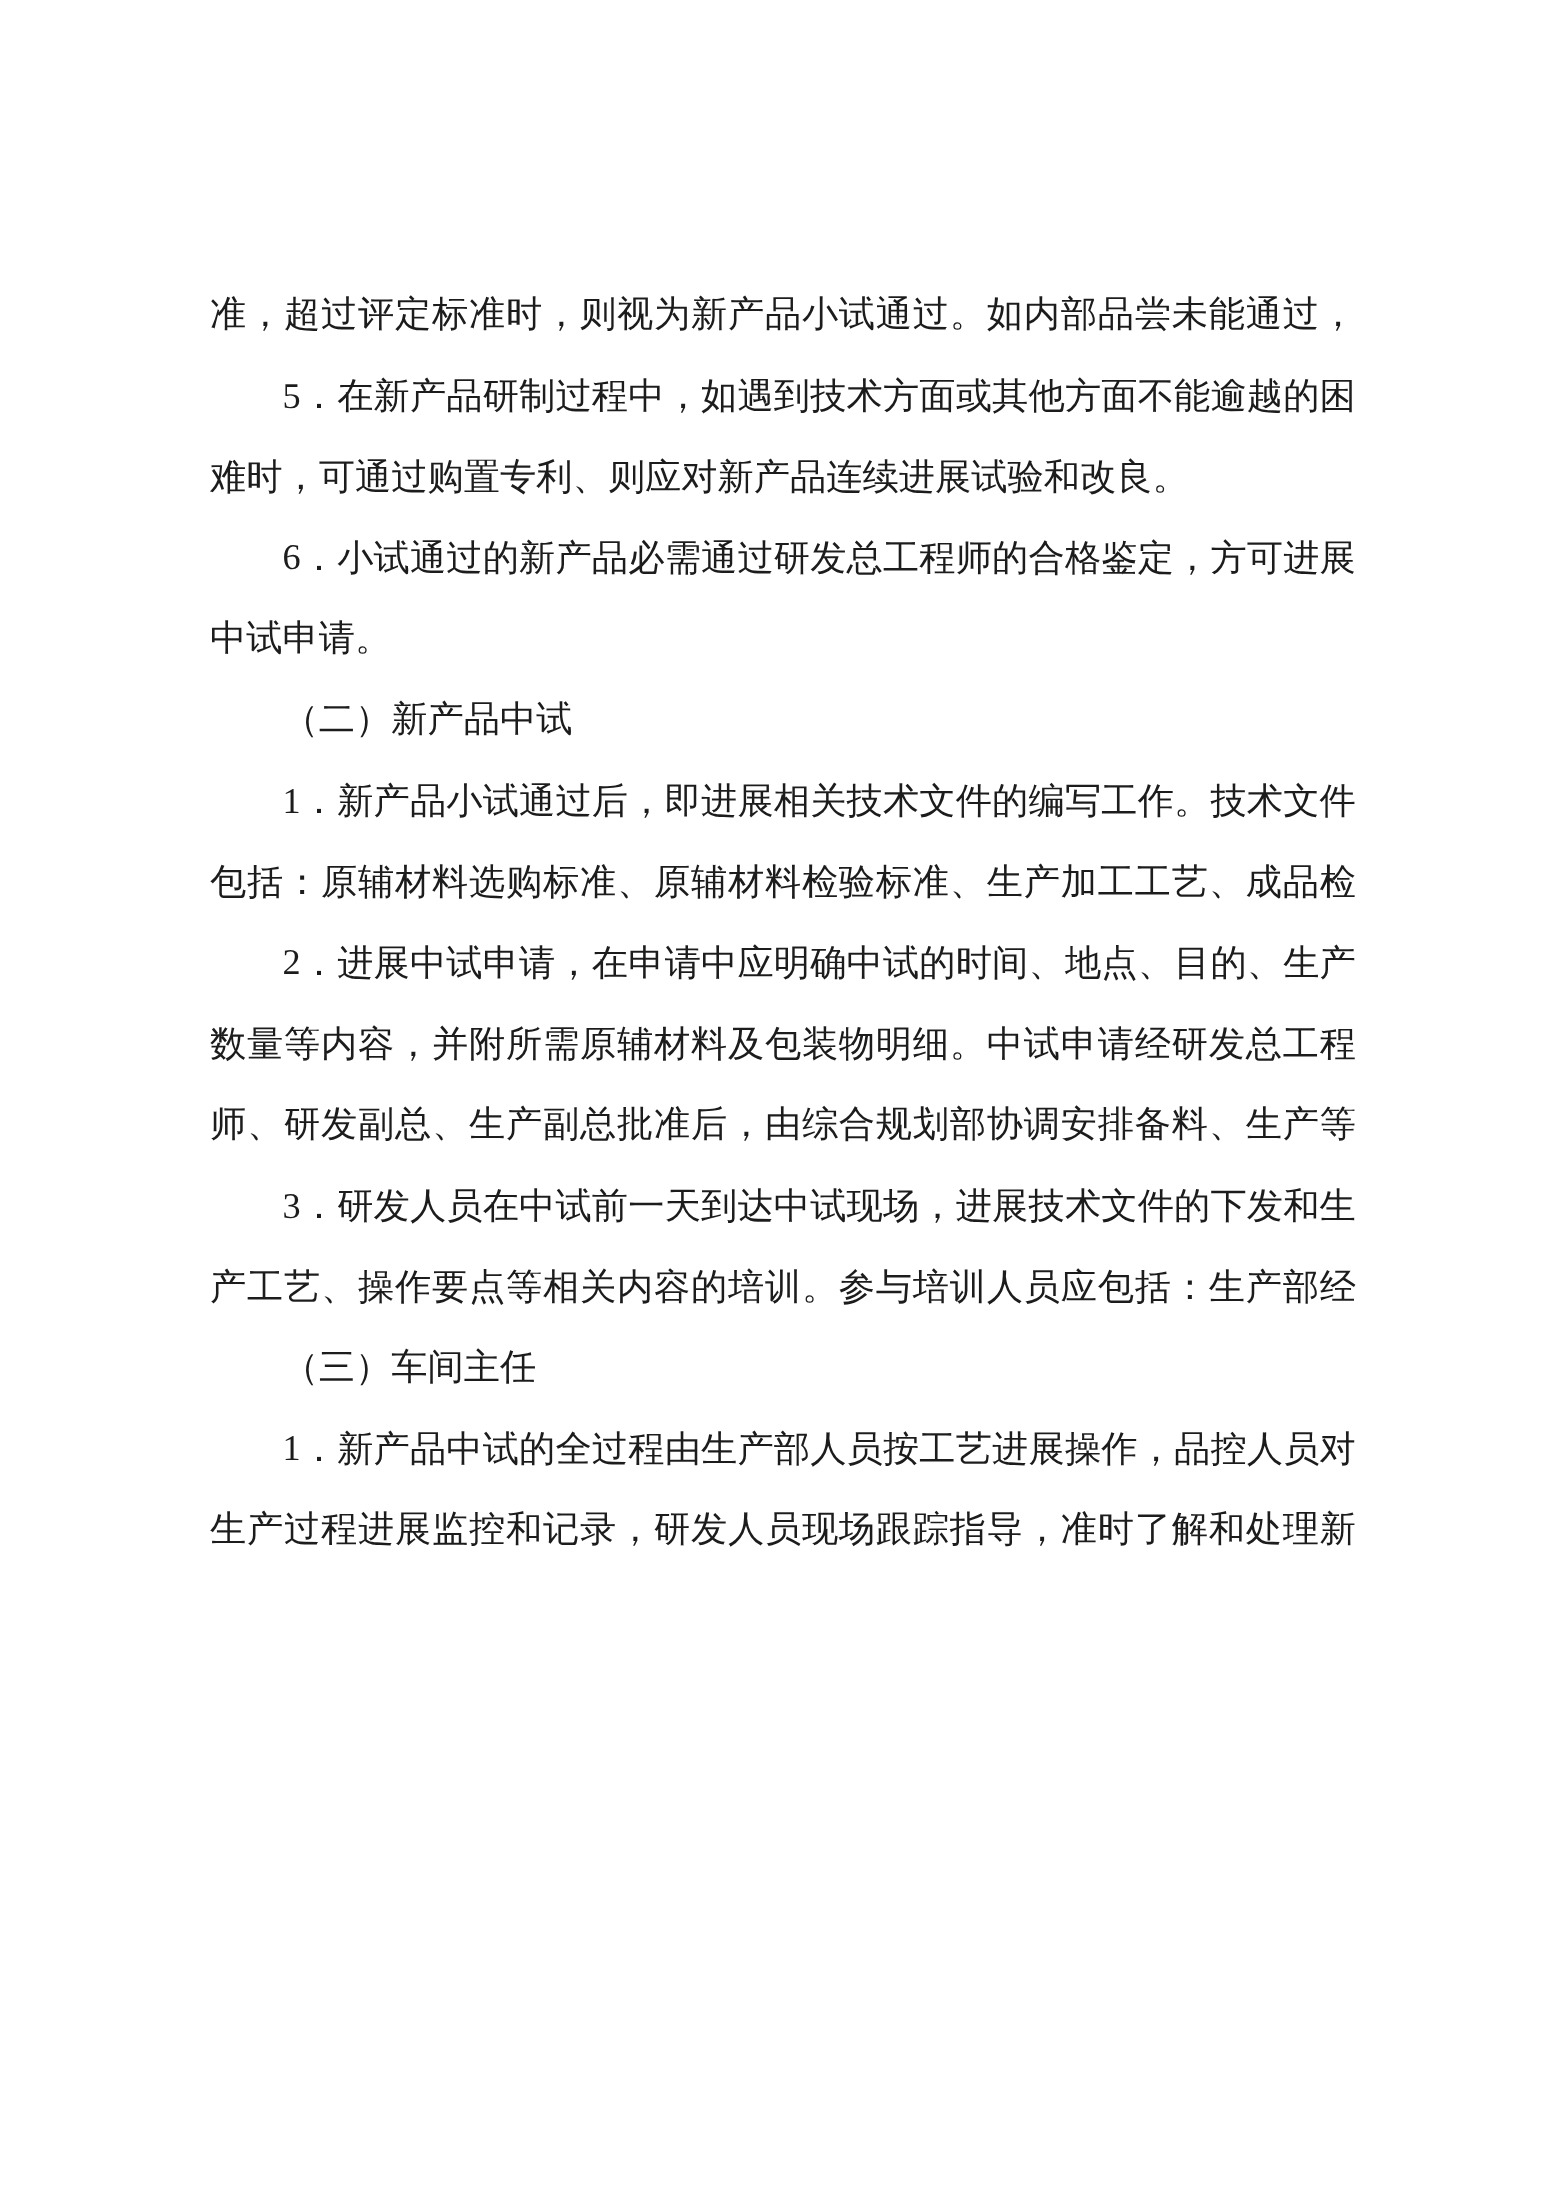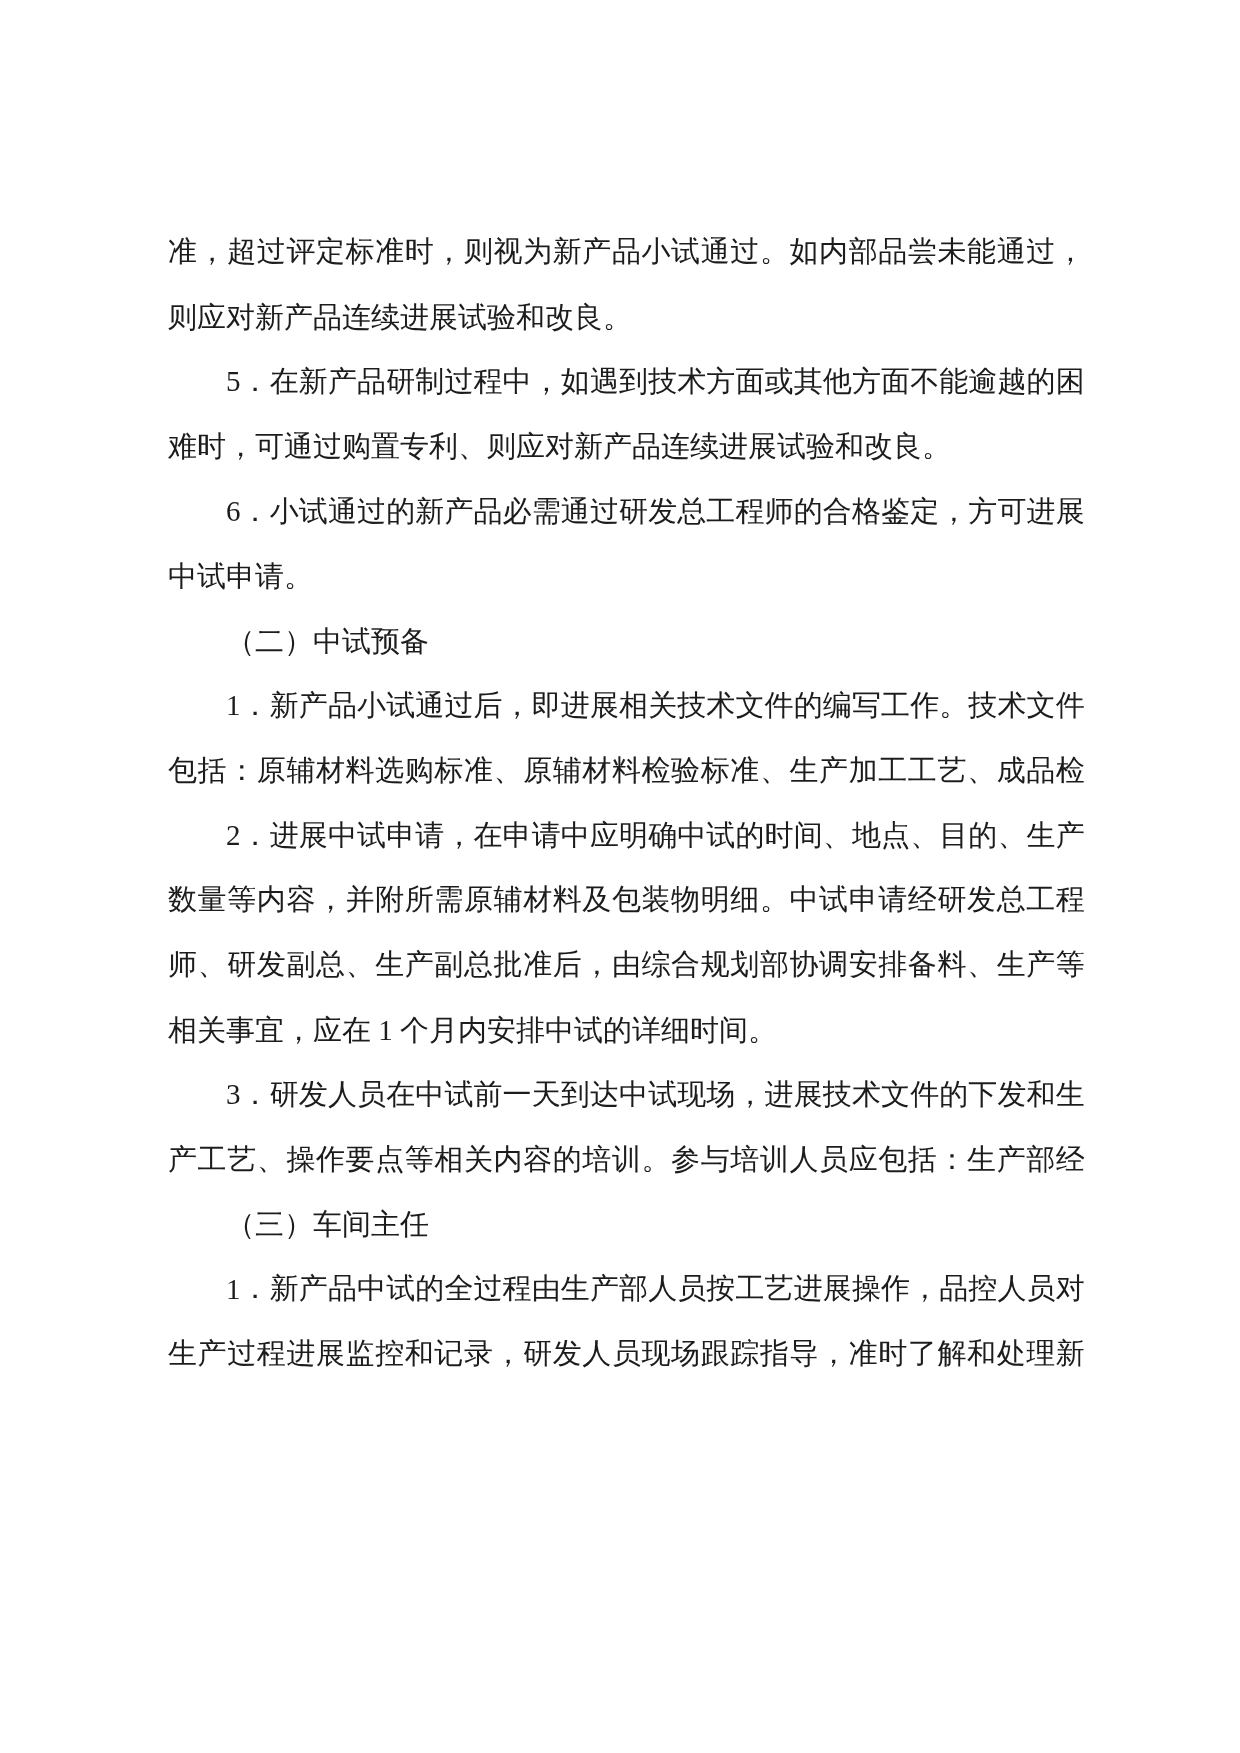--- a/index.html
+++ b/index.html
@@ -84,21 +84,20 @@
         <span>内</span>
         <span>部</span>
         <span>品</span>
         <span>尝</span>
         <span>未</span>
         <span>能</span>
         <span>通</span>
         <span>过</span>
         <span>，</span>
       </div>
-      <div class="line">则应对新产品连续进展试验和改良。</div>
       <div class="line justify indent">
         <span>5</span>
         <span>．</span>
         <span>在</span>
         <span>新</span>
         <span>产</span>
         <span>品</span>
         <span>研</span>
         <span>制</span>
         <span>过</span>
@@ -151,21 +150,21 @@
         <span>格</span>
         <span>鉴</span>
         <span>定</span>
         <span>，</span>
         <span>方</span>
         <span>可</span>
         <span>进</span>
         <span>展</span>
       </div>
       <div class="line">中试申请。</div>
-      <div class="line indent">（二）中试预备</div>
+      <div class="line indent">（二）新产品中试</div>
       <div class="line justify indent">
         <span>1</span>
         <span>．</span>
         <span>新</span>
         <span>产</span>
         <span>品</span>
         <span>小</span>
         <span>试</span>
         <span>通</span>
         <span>过</span>
@@ -315,21 +314,20 @@
         <span>调</span>
         <span>安</span>
         <span>排</span>
         <span>备</span>
         <span>料</span>
         <span>、</span>
         <span>生</span>
         <span>产</span>
         <span>等</span>
       </div>
-      <div class="line">相关事宜，应在 1 个月内安排中试的详细时间。</div>
       <div class="line justify indent">
         <span>3</span>
         <span>．</span>
         <span>研</span>
         <span>发</span>
         <span>人</span>
         <span>员</span>
         <span>在</span>
         <span>中</span>
         <span>试</span>

